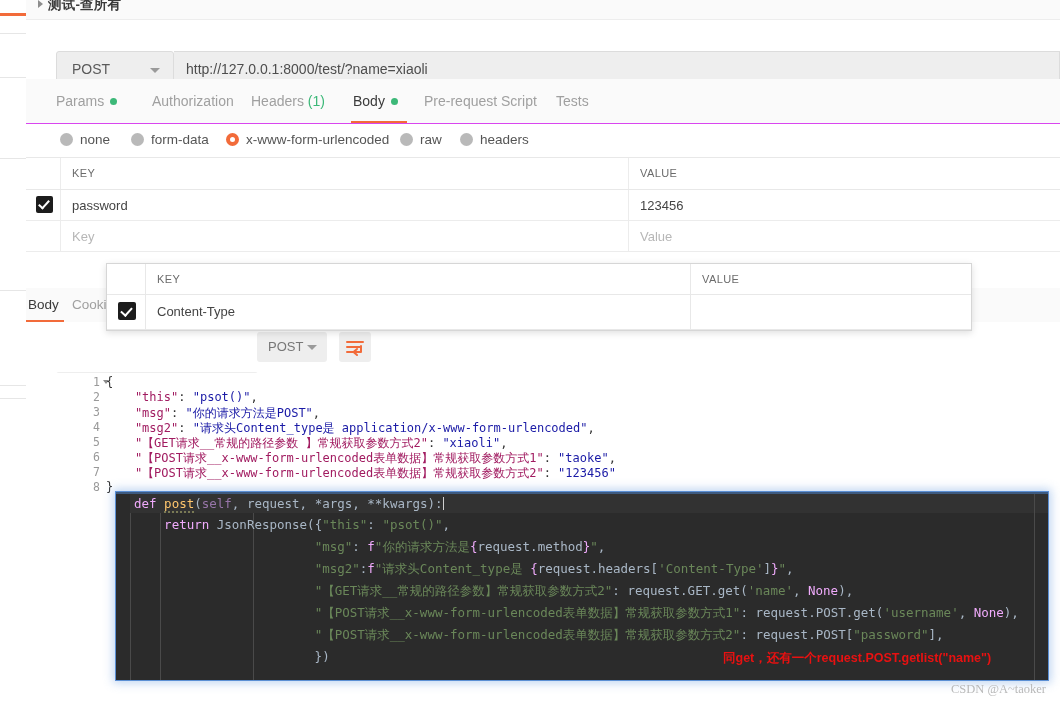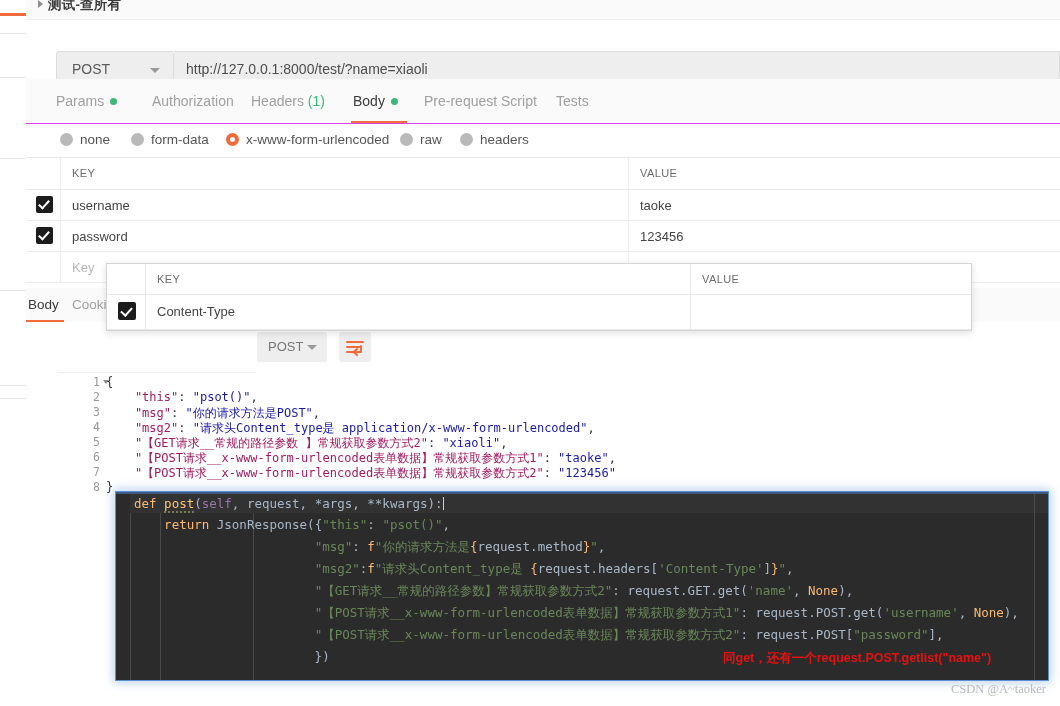--- a/index.html
+++ b/index.html
@@ -104,21 +104,21 @@
           box-shadow:0 0 0 1px #5b8fd4, 0 0 9px 3px rgba(110,160,225,.45);
           font-family:"DejaVu Sans Mono","Liberation Mono",monospace;font-size:12.5px;overflow:hidden;}
   .ed-topline{position:absolute;left:0;top:0;right:0;height:2px;background:#3d5a80;}
   .ed-caretline{position:absolute;left:0;top:2px;right:0;height:19px;background:#323232;}
   .ed-gut{position:absolute;left:0;top:2px;width:14px;bottom:0;background:#2b2b2b;}
   .ed-gutline{position:absolute;left:14px;top:21px;bottom:0;width:1px;background:#4a4a4a;}
   .ed-indent1{position:absolute;left:44px;top:21px;bottom:0;width:1px;background:#4a4a4a;}
   .ed-indent2{position:absolute;left:137px;top:21px;bottom:0;width:1px;background:#4a4a4a;}
   .ed-ruler{position:absolute;left:918px;top:2px;bottom:0;width:1px;background:#4a4a4a;}
   .cl{position:absolute;white-space:pre;}
-  .kw{color:#fdba74;}
+  .kw{color:#f0abfc;}
   .fn{color:#ffc66d;}
   .cls{color:#a9b7c6;}
   .pm{color:#9876aa;}
   .st{color:#6a8759;}
   .pl{color:#a9b7c6;}
   .caret{display:inline-block;width:1px;height:13px;background:#d0d0d0;vertical-align:-2px;}
   .squig{border-bottom:2px dotted #7a7a55;}
   .annot{position:absolute;color:#e81111;font-weight:bold;font-size:12.5px;white-space:nowrap;
          font-family:"Liberation Sans","DejaVu Sans",sans-serif;}
 
@@ -191,31 +191,20 @@
       <div class="kvhead">
         <div class="cell-chk"></div>
         <div class="cell-key">
             <span class="hdr-txt">KEY</span>
           </div>
         <div class="cell-val">
             <span class="hdr-txt">VALUE</span>
           </div>
       </div>
 
-      <div class="kvrow">
-        <div class="cell-chk">
-            <span class="chkbox"></span>
-          </div>
-        <div class="cell-key">
-            <span class="cell-txt">username</span>
-          </div>
-        <div class="cell-val">
-            <span class="cell-txt">taoke</span>
-          </div>
-      </div>
 
       <div class="kvrow">
         <div class="cell-chk">
             <span class="chkbox"></span>
           </div>
         <div class="cell-key">
             <span class="cell-txt">password</span>
           </div>
         <div class="cell-val">
             <span class="cell-txt">123456</span>

